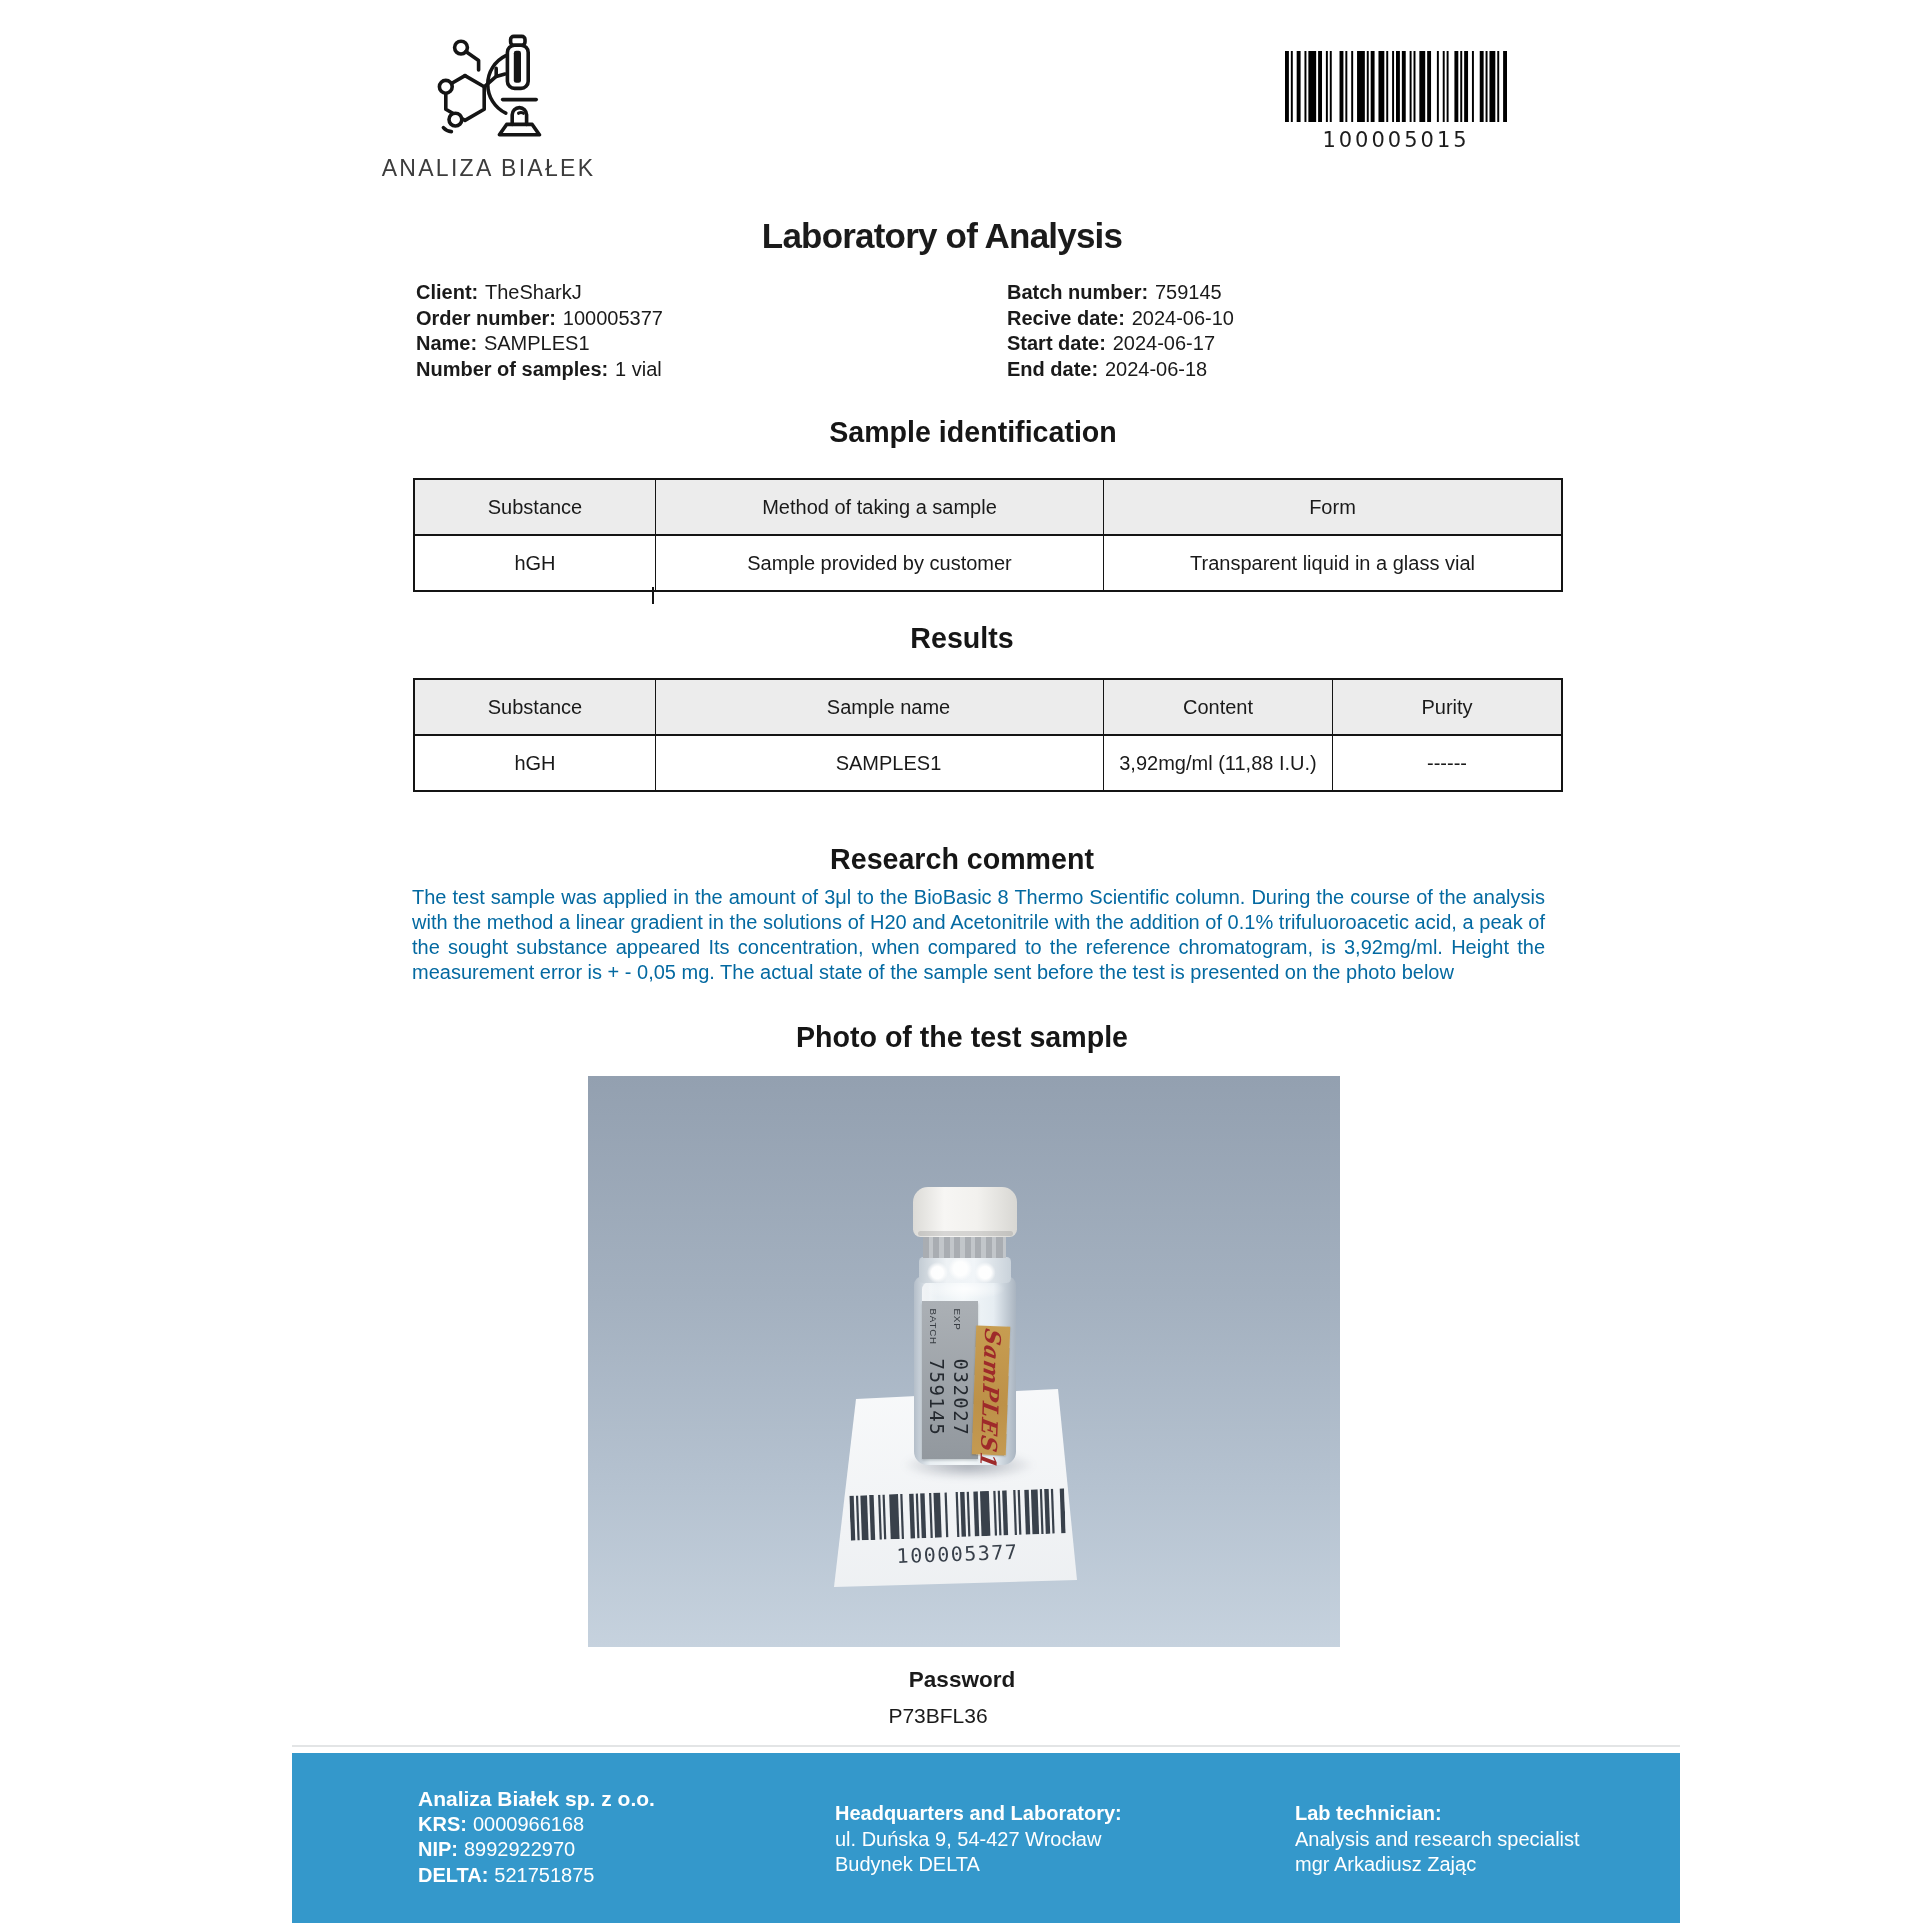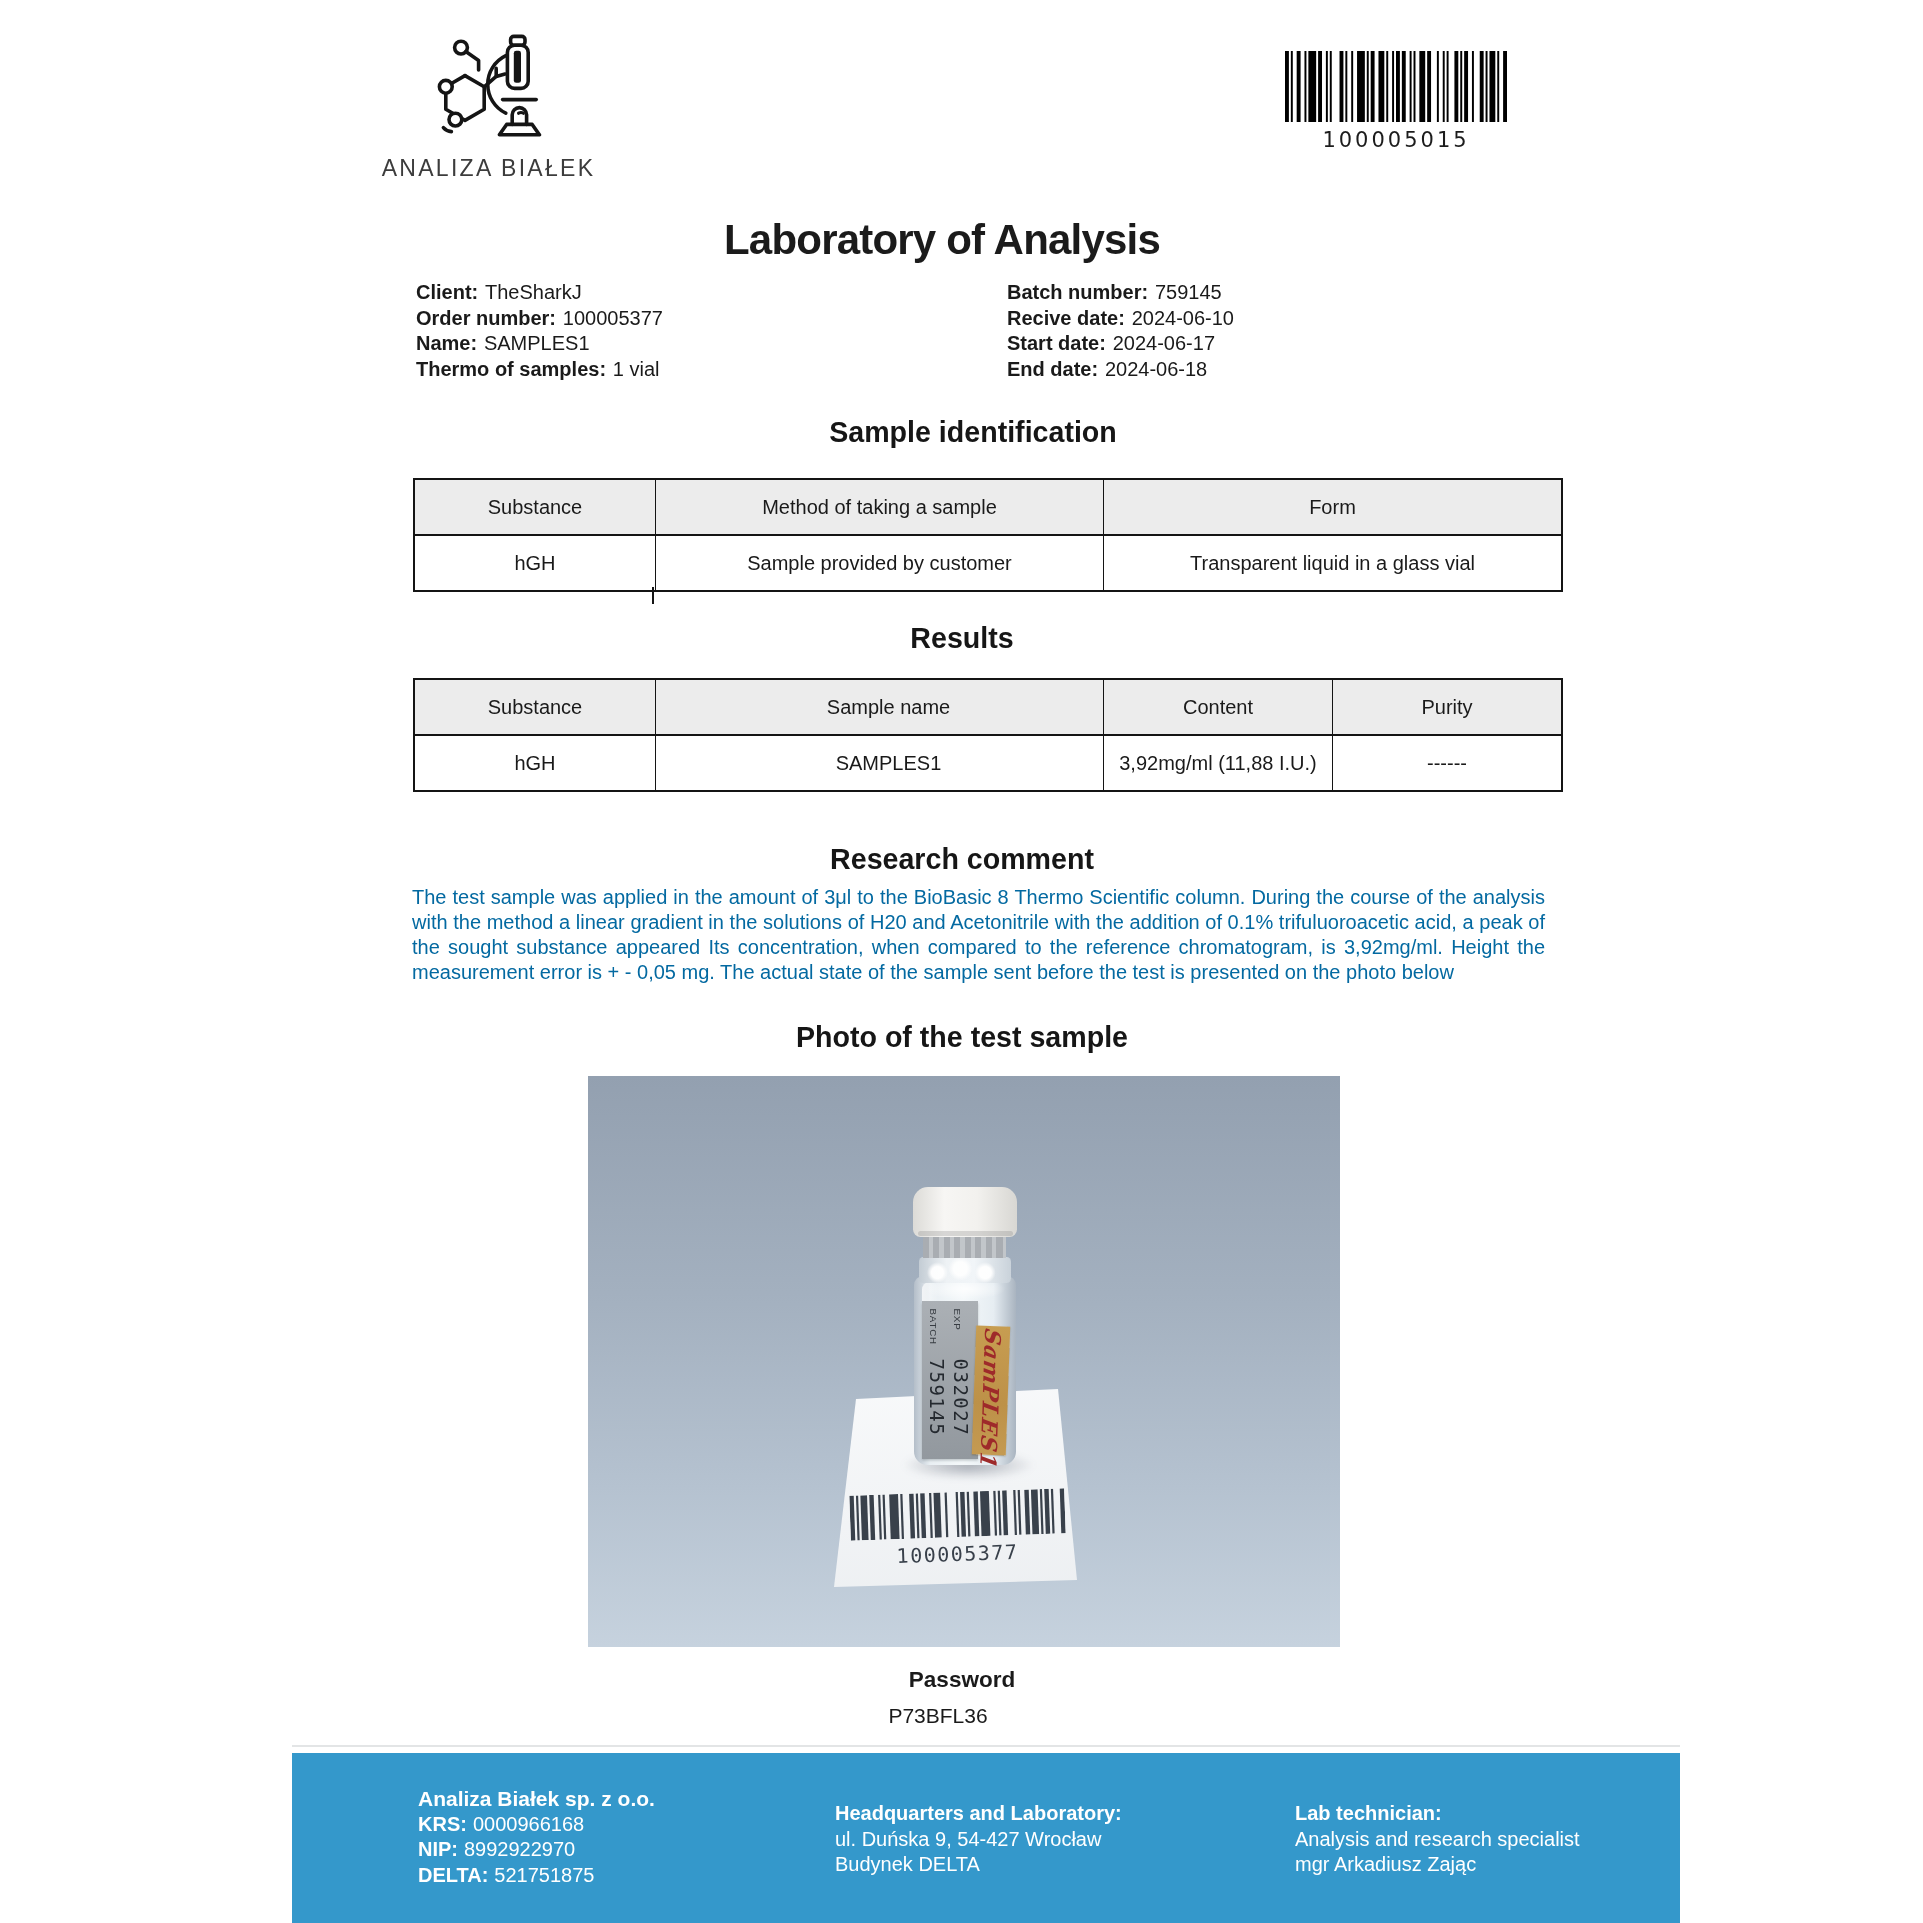--- a/index.html
+++ b/index.html
@@ -10,21 +10,21 @@
   .logo-wrap{position:absolute;left:353px;top:30px;width:271px;}
   .logo-icon{display:block;margin:0 auto;width:120px;height:120px;}
   .logo-text{margin-top:4.5px;text-align:center;font-size:23px;letter-spacing:2.3px;color:#3c3c3c;}
 
   .barcode-top{position:absolute;left:1285px;top:51px;width:222px;}
   .barcode-bars{width:222px;height:71px;}
   .barcode-num{margin-top:6px;text-align:center;font-size:21px;letter-spacing:3px;color:#1c1c1c;
                font-family:"DejaVu Sans",sans-serif;}
 
   .main-title{position:absolute;left:0;top:216px;width:1884px;text-align:center;
-              font-size:42px;font-weight:bold;letter-spacing:-0.8px;color:#1b1b1b;}
+              font-size:35px;font-weight:bold;letter-spacing:-0.8px;color:#1b1b1b;}
 
   
   .info-col{position:absolute;top:280px;font-size:20px;line-height:25.6px;}
   .info-left{left:416px;}
   .info-right{left:1007px;}
   .info-line b{font-weight:bold;padding-right:6.8px;}
 
   
   .sec-title{position:absolute;left:0;width:1924px;text-align:center;font-size:28.6px;
              font-weight:bold;color:#161616;}
@@ -181,21 +181,21 @@
         </svg></div>
     <div class="barcode-num">100005015</div>
   </div>
 
   <div class="main-title">Laboratory of Analysis</div>
 
   <div class="info-col info-left">
     <div class="info-line"><b>Client:</b><span>TheSharkJ</span></div>
     <div class="info-line"><b>Order number:</b><span>100005377</span></div>
     <div class="info-line"><b>Name:</b><span>SAMPLES1</span></div>
-    <div class="info-line"><b>Thermo of samples:</b><span>1 vial</span></div>
+    <div class="info-line"><b>Number of samples:</b><span>1 vial</span></div>
   </div>
   <div class="info-col info-right">
     <div class="info-line"><b>Batch number:</b><span>759145</span></div>
     <div class="info-line"><b>Recive date:</b><span>2024-06-10</span></div>
     <div class="info-line"><b>Start date:</b><span>2024-06-17</span></div>
     <div class="info-line"><b>End date:</b><span>2024-06-18</span></div>
   </div>
 
   <div class="sec-title" style="top:416px;margin-left:11px;">Sample identification</div>
   <div class="tbl t1" style="top:478px;">

